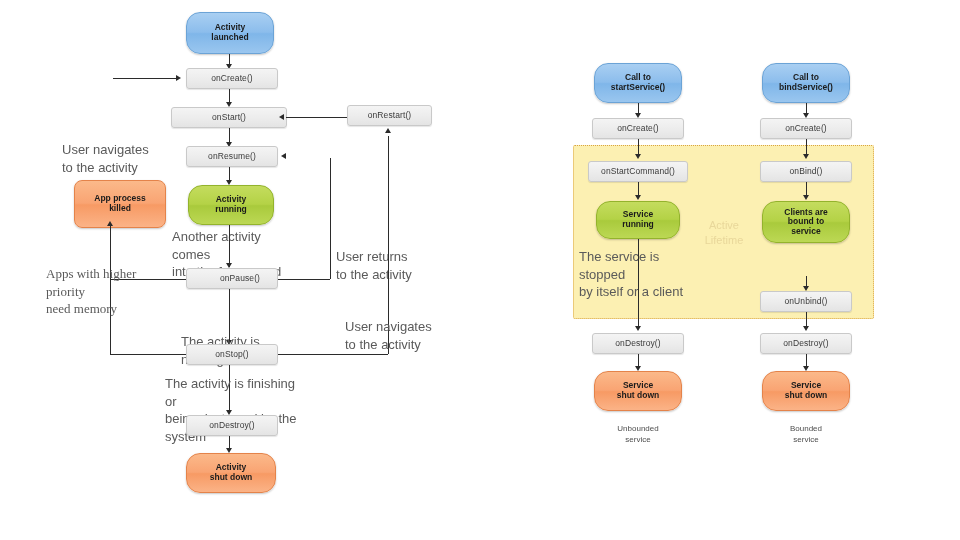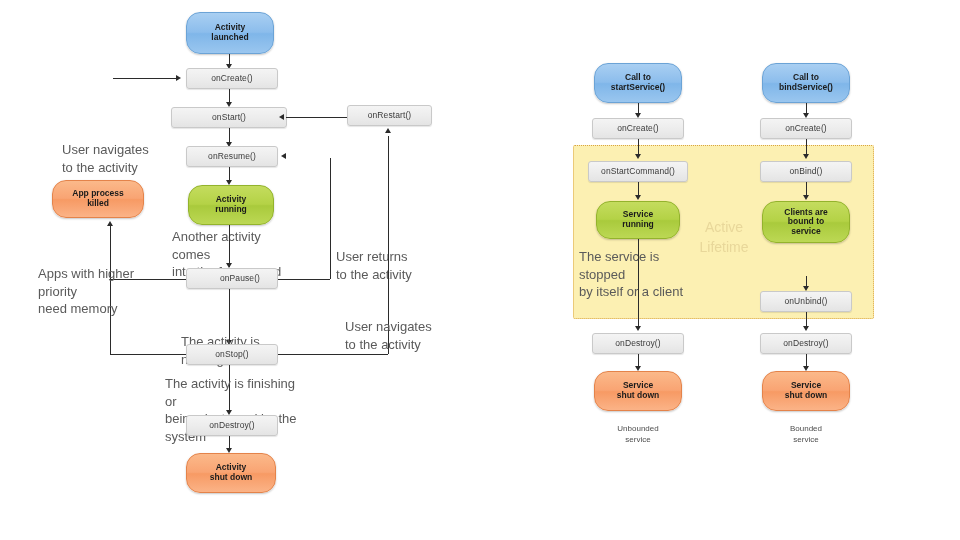--- a/index.html
+++ b/index.html
@@ -57,21 +57,21 @@
   .ah-u{border-left:3.2px solid transparent;border-right:3.2px solid transparent;
         border-bottom:5px solid #2b2b2b;}
   .ah-l{border-top:3.2px solid transparent;border-bottom:3.2px solid transparent;
         border-right:5px solid #2b2b2b;}
   .ah-r{border-top:3.2px solid transparent;border-bottom:3.2px solid transparent;
         border-left:5px solid #2b2b2b;}
 
   
   #active-region{position:absolute;background:#fcf0b2;
       border:1px dotted #d9a441;border-radius:2px;}
-  #active-label{position:absolute;font-size:14px;color:#e8d79a;text-align:center;
+  #active-label{position:absolute;font-size:11px;color:#e8d79a;text-align:center;
       line-height:1.4;white-space:pre-line;}
 </style>
 </head>
 <body>
 
 <div id="stage">
 
   <div class="node blue" style="left:186px;top:12px;width:88px;height:42px;white-space:pre-line;">Activity
 launched</div>
   <div class="ln lv" style="left:229px;top:54px;height:12px;"></div>
@@ -99,38 +99,38 @@
 
   <div class="ln lv" style="left:229px;top:167px;height:16px;"></div>
   <div class="ah ah-d" style="left:226px;top:180px;"></div>
 
   <div class="node green" style="left:188px;top:185px;width:86px;height:40px;white-space:pre-line;">Activity
 running</div>
 
   <div class="note" style="left:62px;top:141px;width:104px;">User navigates
 to the activity</div>
 
-  <div class="node orange" style="left:52px;top:180px;width:92px;height:38px;white-space:pre-line;">App process
+  <div class="node orange" style="left:74px;top:180px;width:92px;height:48px;white-space:pre-line;border-radius:8px;">App process
 killed</div>
   <div class="ah ah-u" style="left:107px;top:221px;"></div>
 
   <div class="ln lv" style="left:110px;top:226px;height:53px;"></div>
   <div class="ln lv" style="left:110px;top:279px;height:75px;"></div>
 
   <div class="note" style="left:172px;top:228px;width:122px;">Another activity comes
 into the foreground</div>
 
   <div class="ln lv" style="left:229px;top:225px;height:42px;"></div>
   <div class="ah ah-d" style="left:226px;top:263px;"></div>
 
   <div class="node proc" style="left:186px;top:268px;width:92px;height:21px;padding-left:16px;">onPause()</div>
 
   <div class="ln lh" style="left:110px;top:279px;width:76px;"></div>
 
-  <div class="note" style="left:38px;top:265px;width:124px;">Apps with higher priority
+  <div class="note" style="left:46px;top:265px;width:124px;font-family:Liberation Serif, serif;">Apps with higher priority
 need memory</div>
 
   <div class="ln lh" style="left:278px;top:279px;width:52px;"></div>
   <div class="ln lv" style="left:330px;top:158px;height:121px;"></div>
 
   <div class="note" style="left:336px;top:248px;width:92px;">User returns
 to the activity</div>
 
   <div class="ln lv" style="left:229px;top:289px;height:54px;"></div>
   <div class="ah ah-d" style="left:226px;top:340px;"></div>

